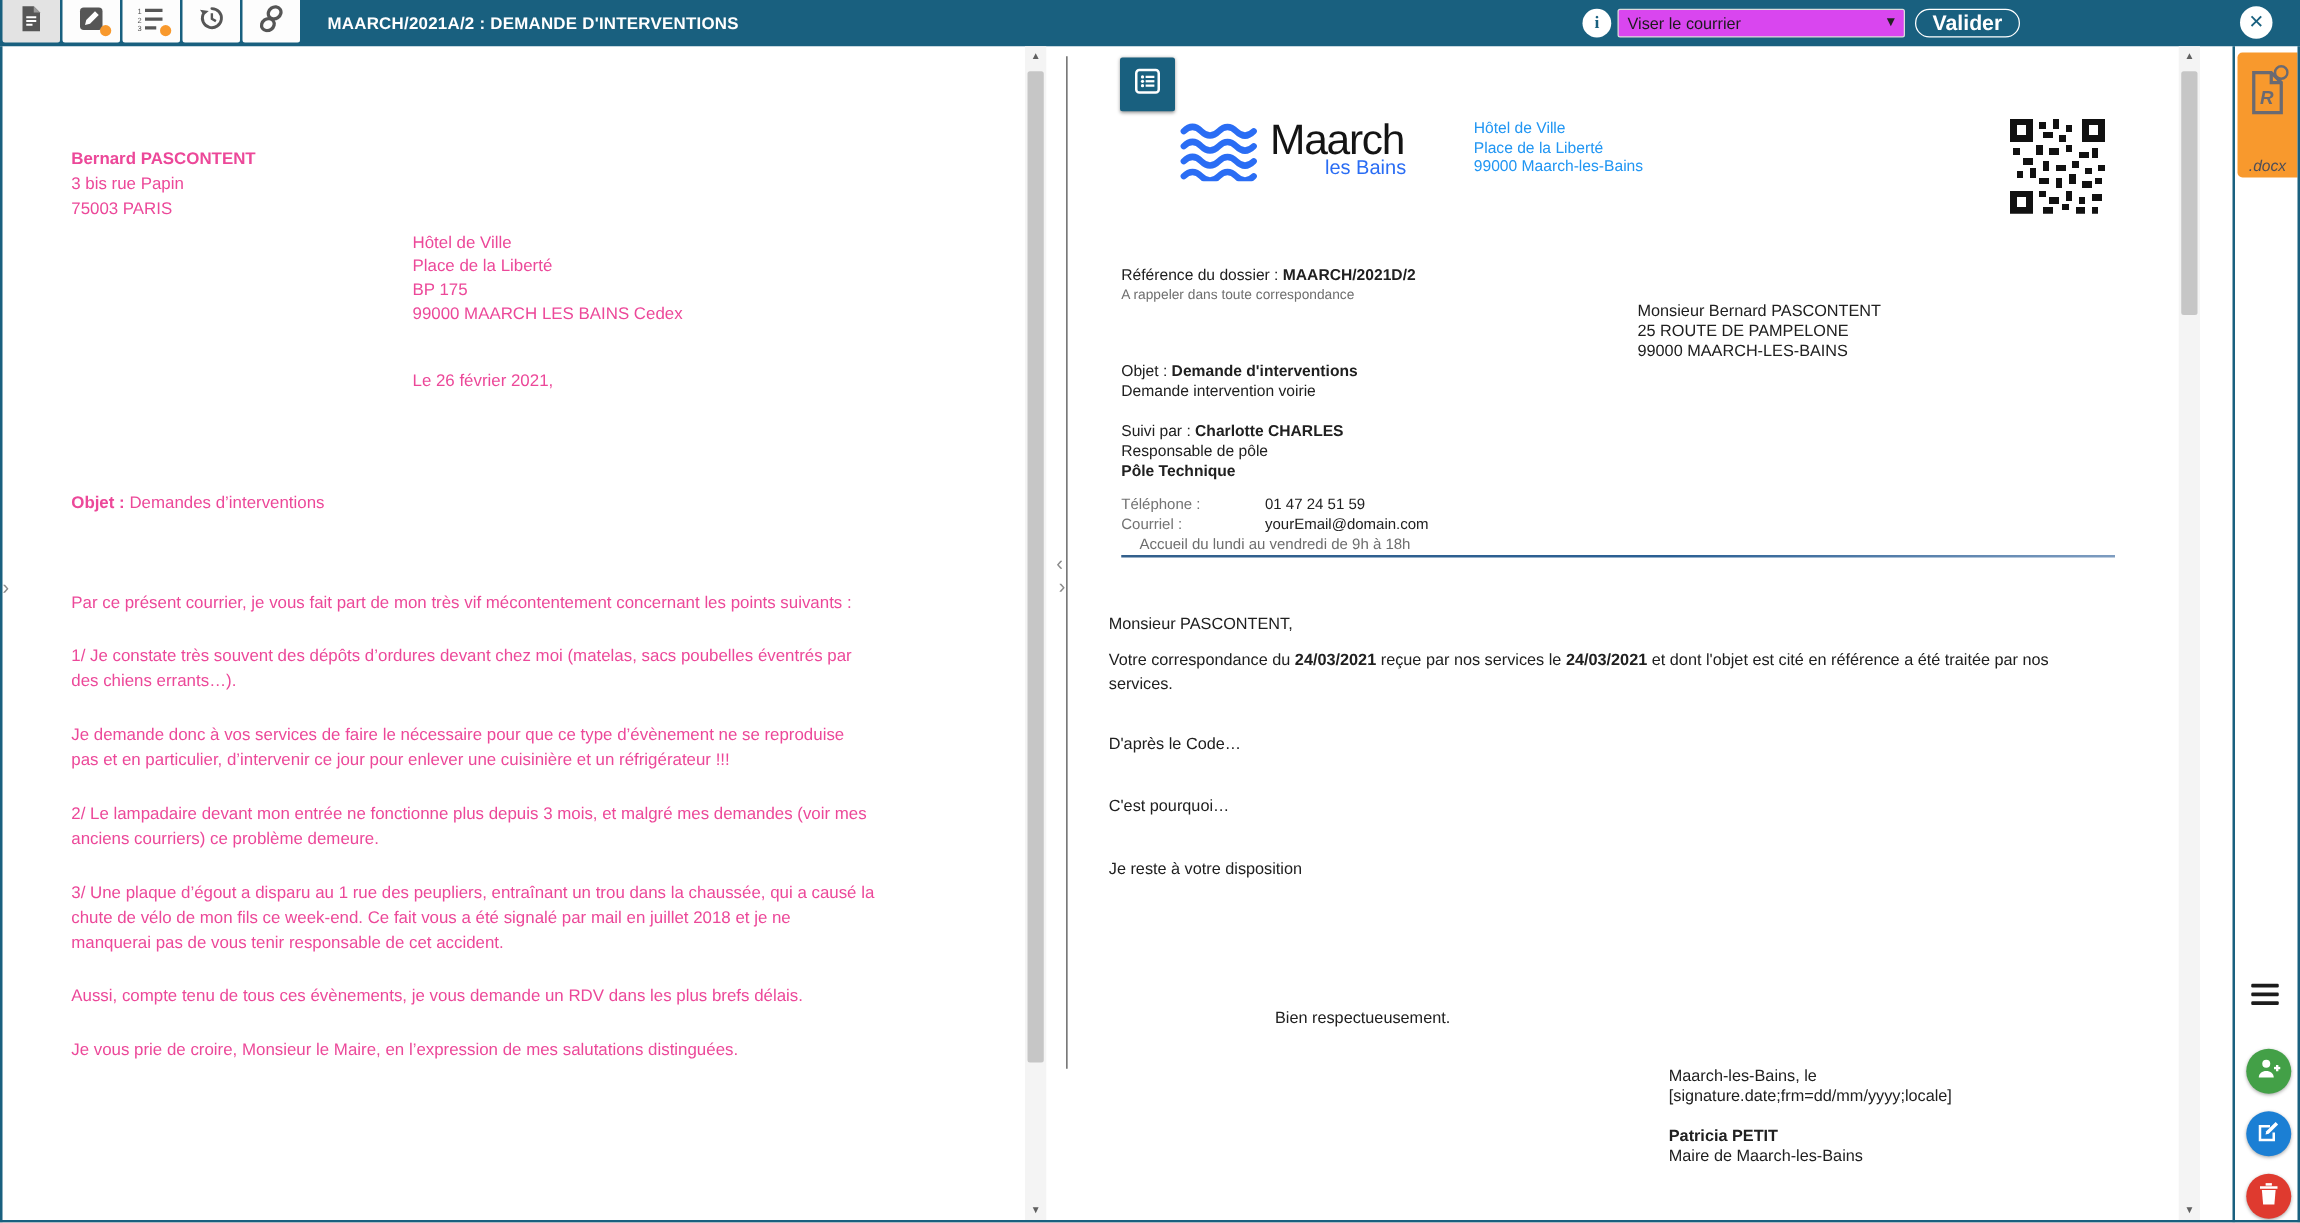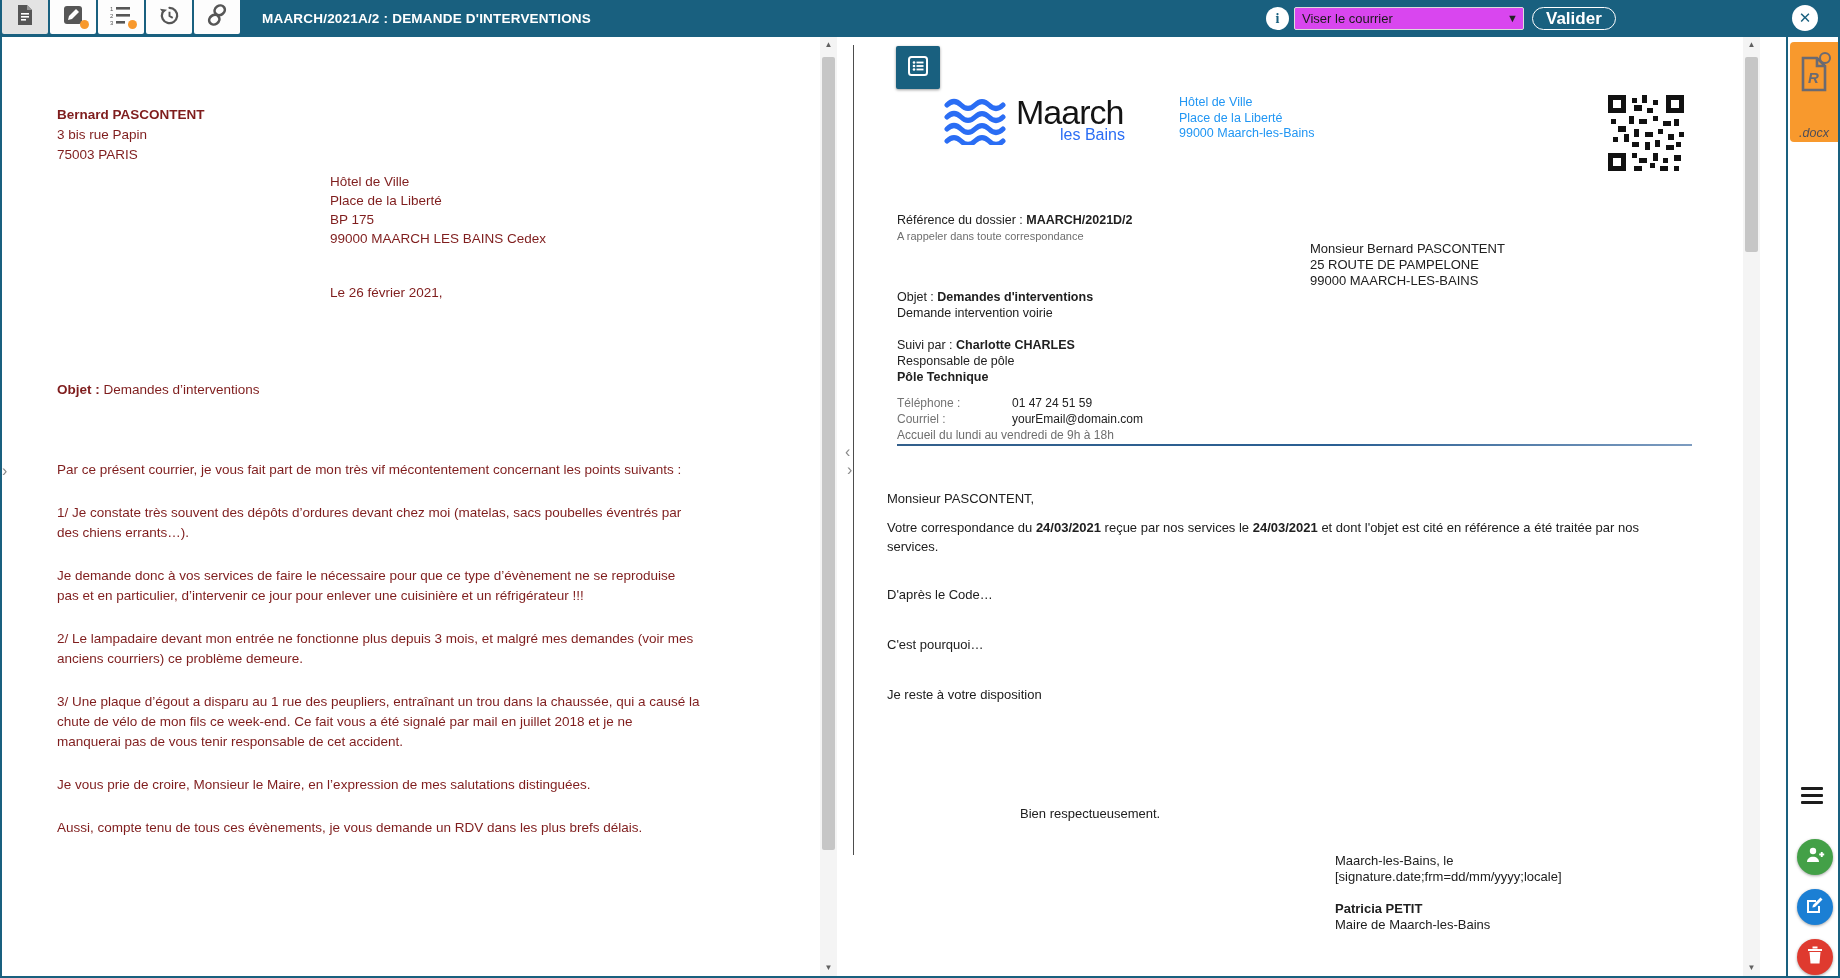--- a/index.html
+++ b/index.html
@@ -28,35 +28,35 @@
 
   
   .edge{position:absolute;background:#19607f;}
 
   
   .sbar{position:absolute;top:37px;width:17px;height:939px;background:#f4f4f4;}
   .sb-arrow{position:absolute;left:0;width:17px;height:16px;color:#606060;font-size:8px;text-align:center;line-height:16px;cursor:pointer;}
   .sb-thumb{position:absolute;left:2px;width:13px;background:#c6c6c6;border-radius:2px;cursor:pointer;}
 
   
-  .doc{font-size:13.5px;line-height:20px;color:#7f1d1d;}
+  .doc{font-size:13.5px;line-height:20px;color:#ec4899;margin-top:12px;}
   #l-body p{margin:0 0 23px 0;}
 
   
   .pane-chevron{position:absolute;color:#8b8b8b;font-size:16px;line-height:16px;cursor:pointer;background:#fff;padding:0 2px;}
 
   
   .rdoc{font-size:13px;line-height:19px;color:#202020;}
   #page-edge{position:absolute;left:853px;top:45px;width:1px;height:810px;background:#4d4d4d;}
   #attach-list-btn{position:absolute;left:896px;top:46px;width:44px;height:43px;background:#19607f;border-radius:2px;
                    display:flex;align-items:center;justify-content:center;cursor:pointer;box-shadow:0 1px 3px rgba(0,0,0,.4);}
   #logo-word{position:absolute;left:1016px;top:93px;font-size:34px;color:#141414;letter-spacing:-1px;text-align:right;}
   #logo-sub{position:absolute;left:1060px;top:126px;font-size:16px;color:#2a6df4;}
   #lh-address{position:absolute;left:1179px;top:95px;color:#2196f3;font-size:12.5px;line-height:15.5px;}
-  .gray{color:#6e6e6e;}
+  .gray{color:#6e6e6e;text-align:center;}
   .contact-row{display:flex;}
   .contact-row .lbl{width:115px;color:#737373;}
   #blue-rule{position:absolute;left:897px;top:444px;width:795px;height:2px;
              background:linear-gradient(90deg,#33608c 0%,#2a5f93 55%,#7d9cc0 100%);}
   #r-flow p{margin:0;}
 
   
   #docx-tab{position:absolute;left:1790px;top:42px;width:48px;height:100px;background:#f8992d;border-radius:4px 0 0 4px;
             cursor:pointer;}
   #docx-tab .ext{position:absolute;left:0;width:48px;top:84px;text-align:center;font-size:12.5px;font-style:italic;color:#4e4e58;}
@@ -152,22 +152,22 @@
     <b>Objet :</b>
     <span>Demandes d’interventions</span>
   </div>
 
   <div id="l-body" class="abs doc" style="left:57px;top:460px;width:643px">
     <p>Par ce présent courrier, je vous fait part de mon très vif mécontentement concernant les points suivants :</p>
     <p>1/ Je constate très souvent des dépôts d’ordures devant chez moi (matelas, sacs poubelles éventrés par des chiens errants…).</p>
     <p>Je demande donc à vos services de faire le nécessaire pour que ce type d’évènement ne se reproduise pas et en particulier, d’intervenir ce jour pour enlever une cuisinière et un réfrigérateur !!!</p>
     <p>2/ Le lampadaire devant mon entrée ne fonctionne plus depuis 3 mois, et malgré mes demandes (voir mes anciens courriers) ce problème demeure.</p>
     <p>3/ Une plaque d’égout a disparu au 1 rue des peupliers, entraînant un trou dans la chaussée, qui a causé la chute de vélo de mon fils ce week-end. Ce fait vous a été signalé par mail en juillet 2018 et je ne manquerai pas de vous tenir responsable de cet accident.</p>
+    <p>Aussi, compte tenu de tous ces évènements, je vous demande un RDV dans les plus brefs délais.</p>
     <p>Je vous prie de croire, Monsieur le Maire, en l’expression de mes salutations distinguées.</p>
-    <p>Aussi, compte tenu de tous ces évènements, je vous demande un RDV dans les plus brefs délais.</p>
   </div>
 
   <div class="sbar" style="left:820px">
     <div class="sb-arrow" style="top:0">▲</div>
     <div class="sb-thumb" style="top:20px;height:793px"></div>
     <div class="sb-arrow" style="bottom:0">▼</div>
   </div>
 
   <div class="pane-chevron" style="left:843px;top:444px">‹</div>
   <div class="pane-chevron" style="left:845px;top:462px">›</div>
@@ -256,21 +256,21 @@
   </div>
   <div class="abs rdoc gray" style="left:897px;top:227px;font-size:11px">A rappeler dans toute correspondance</div>
 
   <div class="abs rdoc" style="left:1310px;top:241px;line-height:16px">
     <div>Monsieur Bernard PASCONTENT</div>
     <div>25 ROUTE DE PAMPELONE</div>
     <div>99000 MAARCH-LES-BAINS</div>
   </div>
 
   <div class="abs rdoc" style="left:897px;top:289px;font-size:12.5px;line-height:16px">
-    <div><span>Objet : </span><b>Demandes d'interventions</b></div>
+    <div><span>Objet : </span><b>Demande d'interventions</b></div>
     <div>Demande intervention voirie</div>
   </div>
 
   <div class="abs rdoc" style="left:897px;top:337px;font-size:12.5px;line-height:16px">
     <div><span>Suivi par : </span><b>Charlotte CHARLES</b></div>
     <div>Responsable de pôle</div>
     <div style="font-weight:bold">Pôle Technique</div>
   </div>
 
   <div class="abs rdoc" style="left:897px;top:395px;font-size:12px;line-height:16px">

